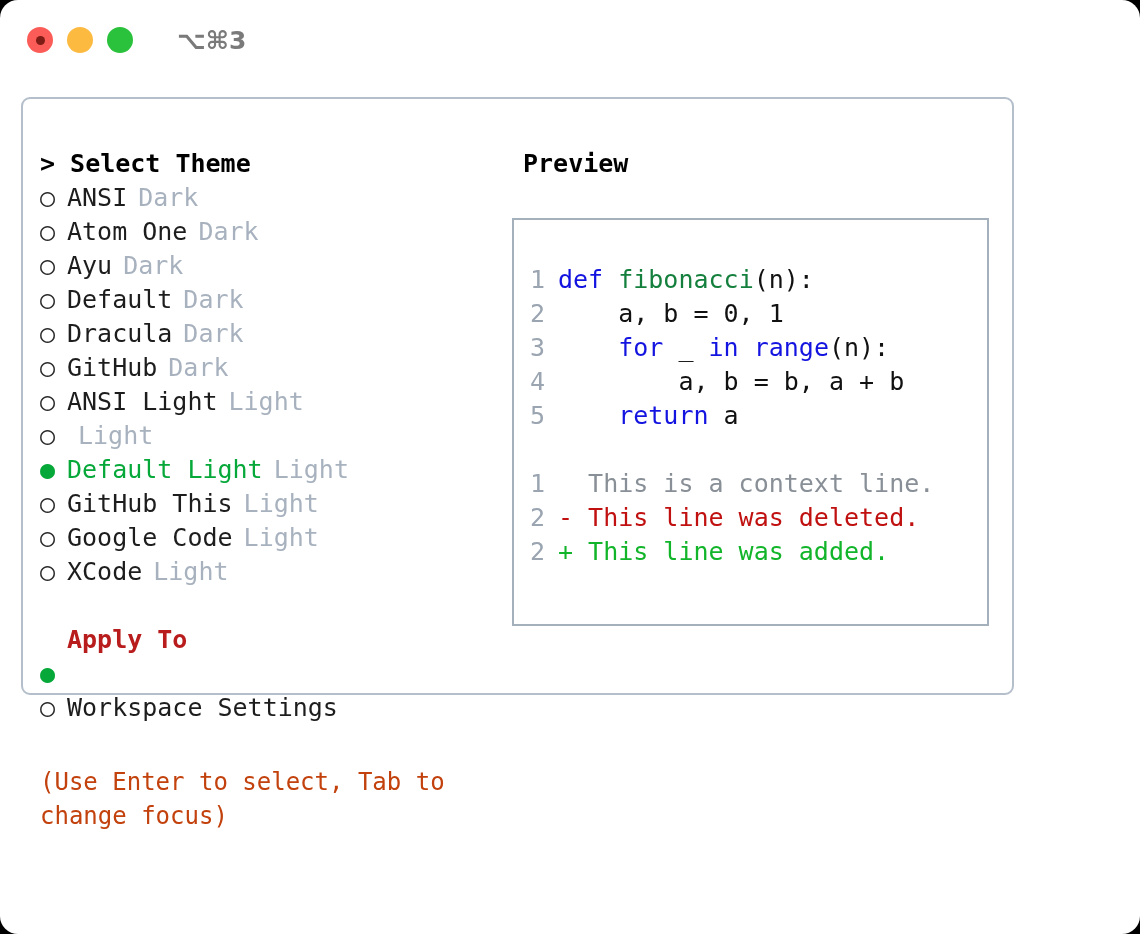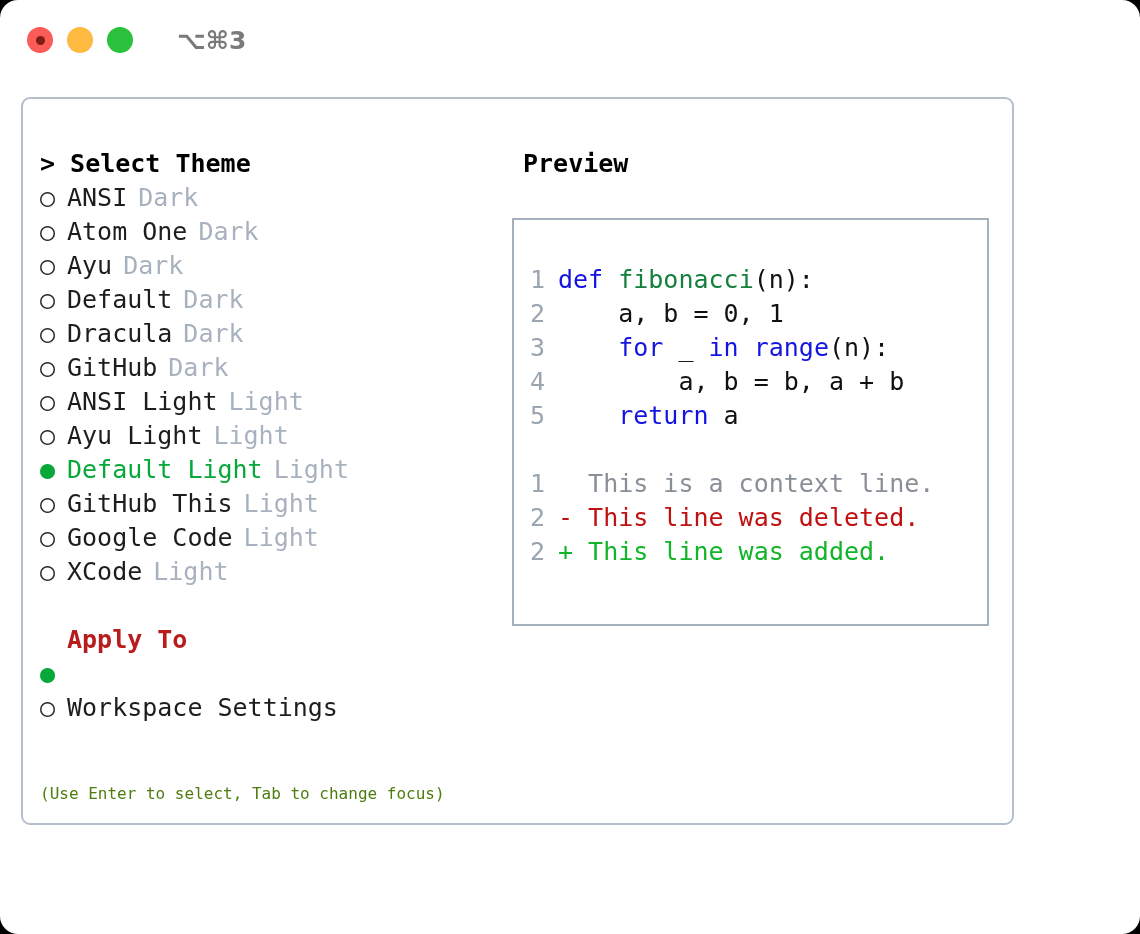--- a/index.html
+++ b/index.html
@@ -63,21 +63,21 @@
     letter-spacing: 0px;
     font-family: "DejaVu Sans", "Liberation Sans", sans-serif;
   }
 
   
   .panel {
     position: absolute;
     left: 21px;
     top: 97px;
     width: 993px;
-    height: 728px;
+    height: 598px;
     border: 2px solid #b4bfcb;
     border-radius: 9px;
     box-sizing: border-box;
   }
 
   .panel-inner {
     position: absolute;
     left: 0; top: 0;
     width: 100%; height: 100%;
     display: flex;
@@ -126,24 +126,24 @@
   .apply-heading {
     font-size: 25px;
     font-weight: bold;
     color: #b91c1c;
     line-height: 34px;
     padding-left: 27px;
     white-space: pre;
   }
   .spacer-row { height: 34px; }
   .hint {
-    margin-top: 52px;
-    font-size: 16px;
-    line-height: 34px;
-    color: #4d7c0f;
+    margin-top: 40px;
+    font-size: 24px;
+    line-height: 34px;
+    color: #c2410c;
     width: 420px;
   }
 
   
   .preview-title {
     font-size: 25px;
     font-weight: bold;
     color: #000000;
     line-height: 34px;
     margin-left: 20px;
@@ -197,21 +197,21 @@
       <div class="left-col">
         <div class="section-title">&gt; Select Theme</div>
         <div id="theme-list">
             <div class="row"><span class="marker">○</span><span class="label">ANSI</span><span class="tag">Dark</span></div>
             <div class="row"><span class="marker">○</span><span class="label">Atom One</span><span class="tag">Dark</span></div>
             <div class="row"><span class="marker">○</span><span class="label">Ayu</span><span class="tag">Dark</span></div>
             <div class="row"><span class="marker">○</span><span class="label">Default</span><span class="tag">Dark</span></div>
             <div class="row"><span class="marker">○</span><span class="label">Dracula</span><span class="tag">Dark</span></div>
             <div class="row"><span class="marker">○</span><span class="label">GitHub</span><span class="tag">Dark</span></div>
             <div class="row"><span class="marker">○</span><span class="label">ANSI Light</span><span class="tag">Light</span></div>
-            <div class="row"><span class="marker">○</span><span class="label">Ayu Light</span><span class="tag">Light</span></div>
+            <div class="row"><span class="marker">○</span><span class="tag">Light</span></div>
             <div class="row selected"><span class="marker sel">●</span><span class="label">Default Light</span><span class="tag">Light</span></div>
             <div class="row"><span class="marker">○</span><span class="label">GitHub This</span><span class="tag">Light</span></div>
             <div class="row"><span class="marker">○</span><span class="label">Google Code</span><span class="tag">Light</span></div>
             <div class="row"><span class="marker">○</span><span class="label">XCode</span><span class="tag">Light</span></div>
           </div>
 
         <div class="spacer-row"></div>
 
         <div class="apply-heading">Apply To</div>
         <div id="apply-list">

